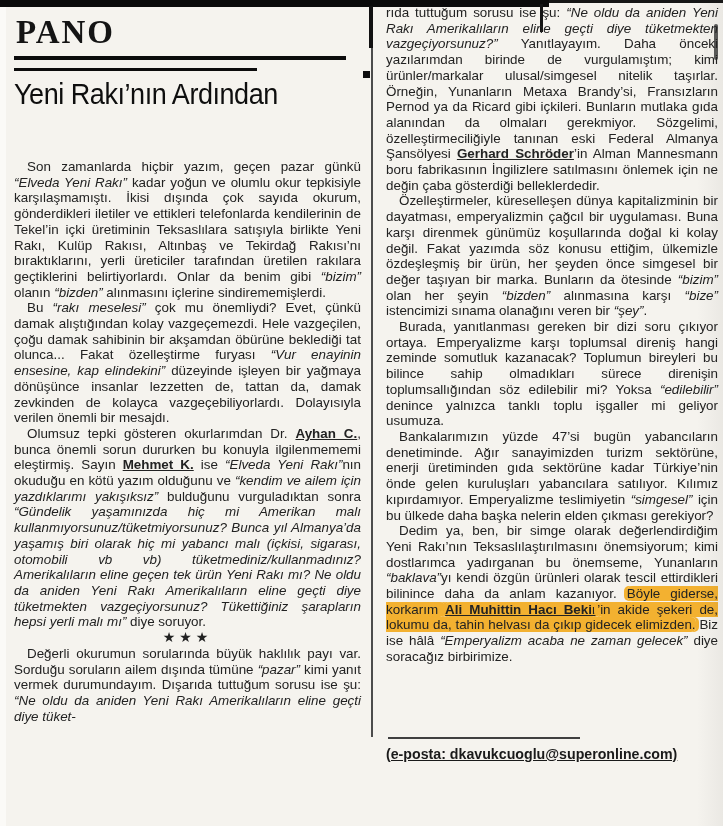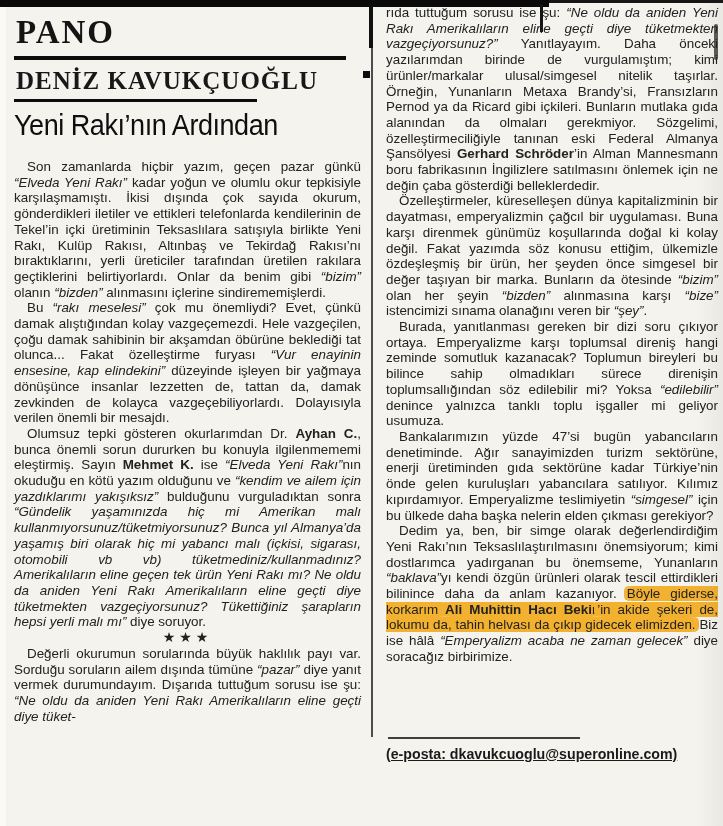--- a/index.html
+++ b/index.html
@@ -49,21 +49,21 @@
   .col{
     position:absolute;font-size:13.4px;line-height:15.7px;text-align:justify;
     color:#222;letter-spacing:0;
   }
   .col-left{left:14px;top:159px;width:347px;height:660px;}
   .col-right{left:386px;top:5px;width:332px;height:735px;}
   .para{margin:0;text-indent:13px;}
   .para.noindent{text-indent:0;}
   .para.center{text-align:center;text-indent:0;letter-spacing:4px;font-size:14px;line-height:15.7px;}
   .it{font-style:italic;}
-  .bd{font-weight:bold;}
+  .bd{font-weight:bold;text-decoration:underline;}
   .hl{
     background:var(--highlight-marker);
     border-radius:5px;
     box-shadow:-3px 0 0 var(--highlight-marker),3px 0 0 var(--highlight-marker);
   }
 
   
   .footer{position:absolute;left:386px;top:737px;width:334px;}
   .footer-rule{height:2px;width:192px;background:#3f3f3f;margin:0 0 7px 2px;}
   .email{font-weight:bold;font-size:14.2px;line-height:17px;color:#1a1a1a;letter-spacing:0;text-decoration:underline;}
@@ -78,31 +78,30 @@
   <div class="edge-top-thick"></div>
   <div class="edge-tick"></div>
   <div class="divider"></div>
   <div class="divider-cap"></div>
   <div class="divider-blip"></div>
   <div class="right-edge-mark"></div>
 
   <header class="masthead">
     <div class="section-name">PANO</div>
     <div class="rule rule1"></div>
-    <div class="author">DENİZ KAVUKÇUOĞLU</div>
     <div class="rule rule2"></div>
     <h1 class="headline"><span class="headline-inner">Yeni Rakı’nın Ardından</span></h1>
   </header>
 
   <div class="col col-left" id="col-left">
       <p class="para"><span>Son zamanlarda hiçbir yazım, geçen pazar günkü </span><span class="it">“Elveda Yeni Rakı”</span><span> kadar yoğun ve olumlu okur tepkisiyle karşılaşmamıştı. İkisi dışında çok sayıda okurum, gönderdikleri iletiler ve ettikleri telefonlarda kendilerinin de Tekel’in içki üretiminin Teksaslılara satışıyla birlikte Yeni Rakı, Kulüp Rakısı, Altınbaş ve Tekirdağ Rakısı’nı bıraktıklarını, yerli üreticiler tarafından üretilen rakılara geçtiklerini belirtiyorlardı. Onlar da benim gibi </span><span class="it">“bizim”</span><span> olanın </span><span class="it">“bizden”</span><span> alınmasını içlerine sindirememişlerdi.</span></p>
       <p class="para"><span>Bu </span><span class="it">“rakı meselesi”</span><span> çok mu önemliydi? Evet, çünkü damak alıştığından kolay vazgeçemezdi. Hele vazgeçilen, çoğu damak sahibinin bir akşamdan öbürüne beklediği tat olunca... Fakat özelleştirme furyası </span><span class="it">“Vur enayinin ensesine, kap elindekini”</span><span> düzeyinde işleyen bir yağmaya dönüşünce insanlar lezzetten de, tattan da, damak zevkinden de kolayca vazgeçebiliyorlardı. Dolayısıyla verilen önemli bir mesajdı.</span></p>
       <p class="para"><span>Olumsuz tepki gösteren okurlarımdan Dr. </span><span class="bd">Ayhan C.</span><span>, bunca önemli sorun dururken bu konuyla ilgilenmememi eleştirmiş. Sayın </span><span class="bd">Mehmet K.</span><span> ise </span><span class="it">“Elveda Yeni Rakı”</span><span>nın okuduğu en kötü yazım olduğunu ve </span><span class="it">“kendim ve ailem için yazdıklarımı yakışıksız”</span><span> bulduğunu vurguladıktan sonra </span><span class="it">“Gündelik yaşamınızda hiç mi Amerikan malı kullanmıyorsunuz/tüketmiyorsunuz? Bunca yıl Almanya’da yaşamış biri olarak hiç mi yabancı malı (içkisi, sigarası, otomobili vb vb) tüketmediniz/kullanmadınız? Amerikalıların eline geçen tek ürün Yeni Rakı mı? Ne oldu da aniden Yeni Rakı Amerikalıların eline geçti diye tüketmekten vazgeçiyorsunuz? Tükettiğiniz şarapların hepsi yerli malı mı”</span><span> diye soruyor.</span></p>
       <p class="para center"><span>★★★</span></p>
-      <p class="para"><span>Değerli okurumun sorularında büyük haklılık payı var. Sorduğu soruların ailem dışında tümüne </span><span class="it">“pazar”</span><span> diye yanıt vermek durumundayım. Dışarıda tuttuğum sorusu ise şu: </span><span class="it">“Ne oldu da aniden Yeni Rakı Amerikalıların eline geçti diye tüket-</span></p>
+      <p class="para"><span>Değerli okurumun sorularında büyük haklılık payı var. Sorduğu soruların ailem dışında tümüne </span><span class="it">“pazar”</span><span> kimi yanıt vermek durumundayım. Dışarıda tuttuğum sorusu ise şu: </span><span class="it">“Ne oldu da aniden Yeni Rakı Amerikalıların eline geçti diye tüket-</span></p>
     </div>
   <div class="col col-right" id="col-right">
       <p class="para noindent"><span>rıda tuttuğum sorusu ise şu: </span><span class="it">“Ne oldu da aniden Yeni Rakı Amerikalıların eline geçti diye tüketmekten vazgeçiyorsunuz?”</span><span> Yanıtlayayım. Daha önceki yazılarımdan birinde de vurgulamıştım; kimi ürünler/markalar ulusal/simgesel nitelik taşırlar. Örneğin, Yunanların Metaxa Brandy’si, Fransızların Pernod ya da Ricard gibi içkileri. Bunların mutlaka gıda alanından da olmaları gerekmiyor. Sözgelimi, özelleştirmeciliğiyle tanınan eski Federal Almanya Şansölyesi </span><span class="bd">Gerhard Schröder</span><span>’in Alman Mannesmann boru fabrikasının İngilizlere satılmasını önlemek için ne değin çaba gösterdiği belleklerdedir.</span></p>
       <p class="para"><span>Özelleştirmeler, küreselleşen dünya kapitalizminin bir dayatması, emperyalizmin çağcıl bir uygulaması. Buna karşı direnmek günümüz koşullarında doğal ki kolay değil. Fakat yazımda söz konusu ettiğim, ülkemizle özdeşleşmiş bir ürün, her şeyden önce simgesel bir değer taşıyan bir marka. Bunların da ötesinde </span><span class="it">“bizim”</span><span> olan her şeyin </span><span class="it">“bizden”</span><span> alınmasına karşı </span><span class="it">“bize”</span><span> istencimizi sınama olanağını veren bir </span><span class="it">“şey”</span><span>.</span></p>
       <p class="para"><span>Burada, yanıtlanması gereken bir dizi soru çıkıyor ortaya. Emperyalizme karşı toplumsal direniş hangi zeminde somutluk kazanacak? Toplumun bireyleri bu bilince sahip olmadıkları sürece direnişin toplumsallığından söz edilebilir mi? Yoksa </span><span class="it">“edilebilir”</span><span> denince yalnızca tanklı toplu işgaller mi geliyor usumuza.</span></p>
       <p class="para"><span>Bankalarımızın yüzde 47’si bugün yabancıların denetiminde. Ağır sanayimizden turizm sektörüne, enerji üretiminden gıda sektörüne kadar Türkiye’nin önde gelen kuruluşları yabancılara satılıyor. Kılımız kıpırdamıyor. Emperyalizme teslimiyetin </span><span class="it">“simgesel”</span><span> için bu ülkede daha başka nelerin elden çıkması gerekiyor?</span></p>
       <p class="para"><span>Dedim ya, ben, bir simge olarak değerlendirdiğim Yeni Rakı’nın Teksaslılaştırılmasını önemsiyorum; kimi dostlarımca yadırganan bu önemseme, Yunanların </span><span class="it">“baklava”</span><span>yı kendi özgün ürünleri olarak tescil ettirdikleri bilinince daha da anlam kazanıyor. </span><span class="hl">Böyle giderse, korkarım </span><span class="bd hl">Ali Muhittin Hacı Bekir</span><span class="hl">’in akide şekeri de, lokumu da, tahin helvası da çıkıp gidecek elimizden.</span><span> Biz ise hâlâ </span><span class="it">“Emperyalizm acaba ne zaman gelecek”</span><span> diye soracağız birbirimize.</span></p>
     </div>
 
   <div class="footer">

